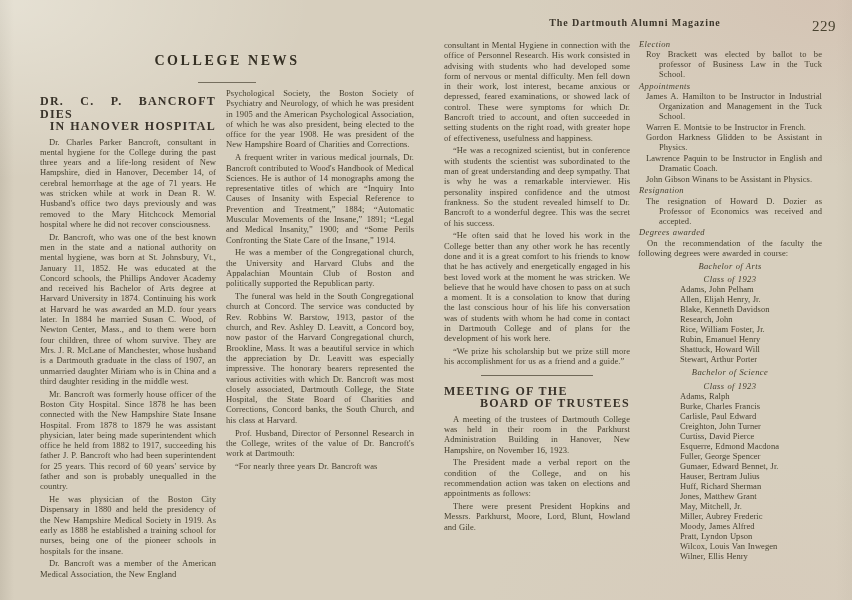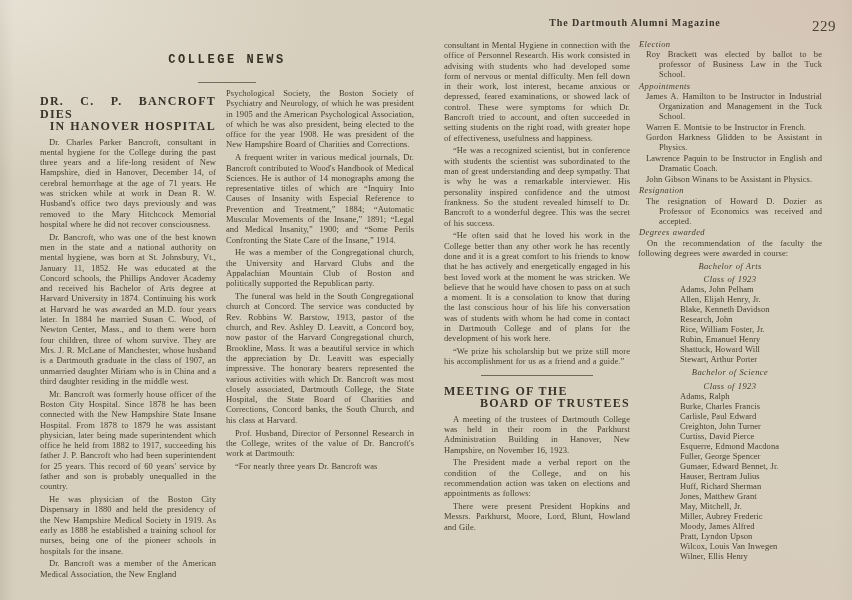--- a/index.html
+++ b/index.html
@@ -28,22 +28,22 @@
     letter-spacing: 0.9px; color: #3c362b;
   }
   .page-num {
     position: absolute; left: 812px; top: 18px; width: 34px;
     font-size: 15px; color: #48422f; letter-spacing: 0.5px;
   }
 
   
   .college-news {
     position: absolute; left: 40px; top: 53px; width: 374px;
-    text-align: center; font-weight: bold; font-size: 12px;
-    letter-spacing: 2.6px; color: #353024; font-family: Liberation Mono, monospace;
+    text-align: center; font-weight: bold; font-size: 14px;
+    letter-spacing: 2.6px; color: #353024;
   }
   .title-rule {
     position: absolute; left: 198px; top: 82px; width: 58px;
     border-top: 1px solid #756e5e; height: 0;
   }
 
   
   .col {
     position: absolute;
     text-align: justify;

